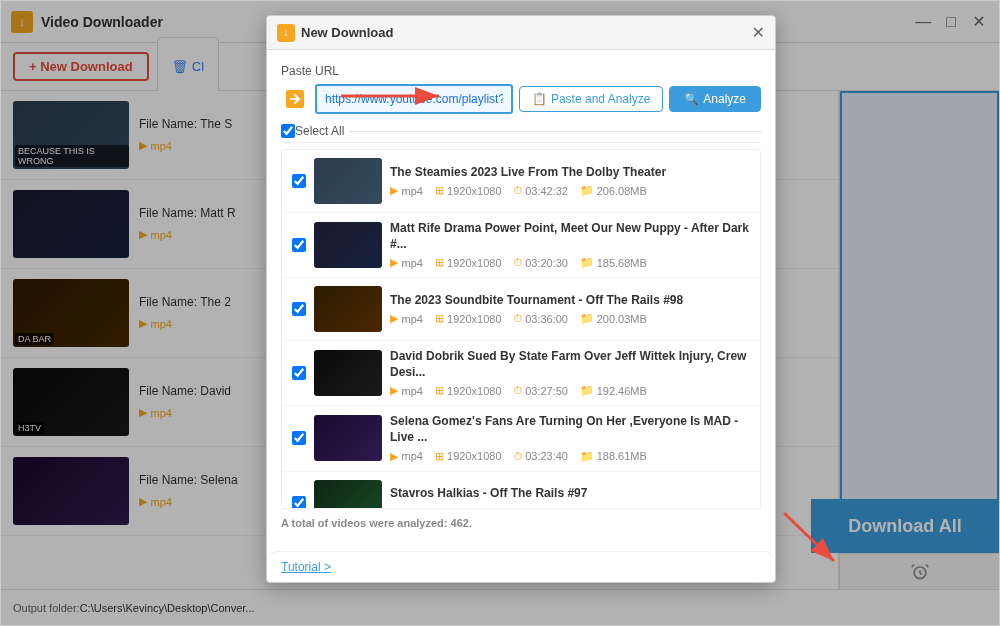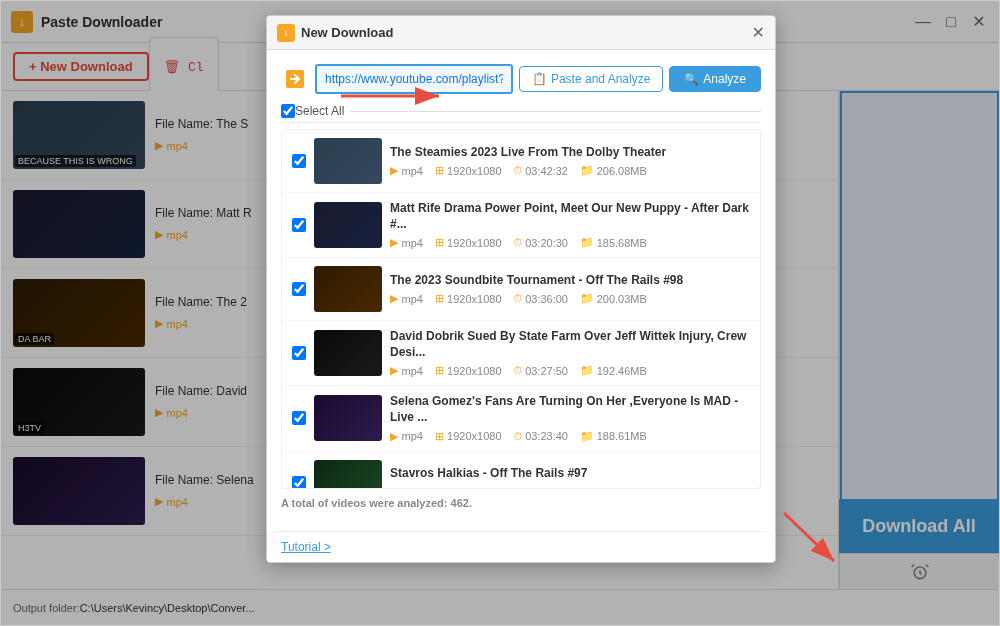--- a/index.html
+++ b/index.html
@@ -71,47 +71,47 @@
       justify-content: center;
     }
 
     
     .toolbar {
       background: #fff;
       height: 48px;
       display: flex;
       align-items: center;
       padding: 0 12px;
+      gap: 8px;
       border-bottom: 1px solid #e0e0e0;
     }
     .btn-new-download {
       background: #fff;
       border: 2px solid #e74c3c;
       color: #e74c3c;
       padding: 5px 14px;
       border-radius: 4px;
       font-size: 13px;
       font-weight: 600;
       cursor: pointer;
       display: flex;
       align-items: center;
       gap: 4px;
     }
     .btn-clear {
       background: #fff;
       border: 1px solid #ddd;
-      color: #ef4444;
+      color: #3b82f6;
       padding: 21px 14px;
       border-radius: 4px;
       font-size: 13px;
       cursor: pointer;
       display: flex;
       align-items: center;
       gap: 4px;
-      font-family: Liberation Mono, monospace;
     }
 
     
     .content-area {
       display: flex;
       flex: 1;
       overflow: hidden;
       position: relative;
     }
 
@@ -124,21 +124,21 @@
     }
     .download-item {
       display: flex;
       align-items: center;
       padding: 10px 12px;
       border-bottom: 1px solid #f0f0f0;
       gap: 10px;
       min-height: 80px;
     }
     .download-thumb {
-      width: 132px;
+      width: 116px;
       height: 68px;
       background: #333;
       border-radius: 3px;
       flex-shrink: 0;
       overflow: hidden;
       position: relative;
     }
     .thumb-1 { background: linear-gradient(135deg, #2c3e50, #34495e); }
     .thumb-2 { background: linear-gradient(135deg, #1a1a2e, #16213e); }
     .thumb-3 { background: linear-gradient(135deg, #2d1b00, #4a2800); }
@@ -186,21 +186,21 @@
     .output-path {
       font-size: 11px;
       color: #333;
     }
 
     
     .download-all-btn {
       position: absolute;
       right: 0;
       bottom: 36px;
-      width: 160px;
+      width: 188px;
       height: 54px;
       background: #3b9ddd;
       color: white;
       font-size: 18px;
       font-weight: 600;
       border: none;
       cursor: pointer;
       display: flex;
       align-items: center;
       justify-content: center;
@@ -496,21 +496,21 @@
 </head>
 <body>
 
 <div class="app-window">
 
   <div class="title-bar">
     <div class="title-bar-left">
       <div class="title-bar-icon">
         <span>↓</span>
       </div>
-      <span class="title-bar-title">Paste Downloader</span>
+      <span class="title-bar-title">Video Downloader</span>
     </div>
     <div class="title-bar-controls">
       <button class="title-bar-btn">—</button>
       <button class="title-bar-btn">□</button>
       <button class="title-bar-btn">✕</button>
     </div>
   </div>
 
   <div class="toolbar">
     <button class="btn-new-download">+ New Download</button>
@@ -613,20 +613,21 @@
     <div class="modal-titlebar">
       <div class="modal-title-left">
         <div class="modal-title-icon">↓</div>
         <span class="modal-title-text">New Download</span>
       </div>
       <button class="modal-close">✕</button>
     </div>
 
     <div class="modal-body">
 
+      <div class="paste-url-label">Paste URL</div>
       <div class="paste-url-row">
         <div class="url-icon-wrap">
           <svg width="24" height="24" viewBox="0 0 24 24" fill="none">
             <rect x="3" y="3" width="18" height="18" rx="2" fill="#f5a623"></rect>
             <path d="M8 12h8M12 8l4 4-4 4" stroke="#fff" stroke-width="2" stroke-linecap="round"></path>
           </svg>
         </div>
         <input class="url-input" type="text" value="https://www.youtube.com/playlist?list=PLvcSNZqNYJCmwRNhAape63zMlgSSdKYKi" style="">
         <button class="btn-paste-analyze">
           <span>📋</span>

